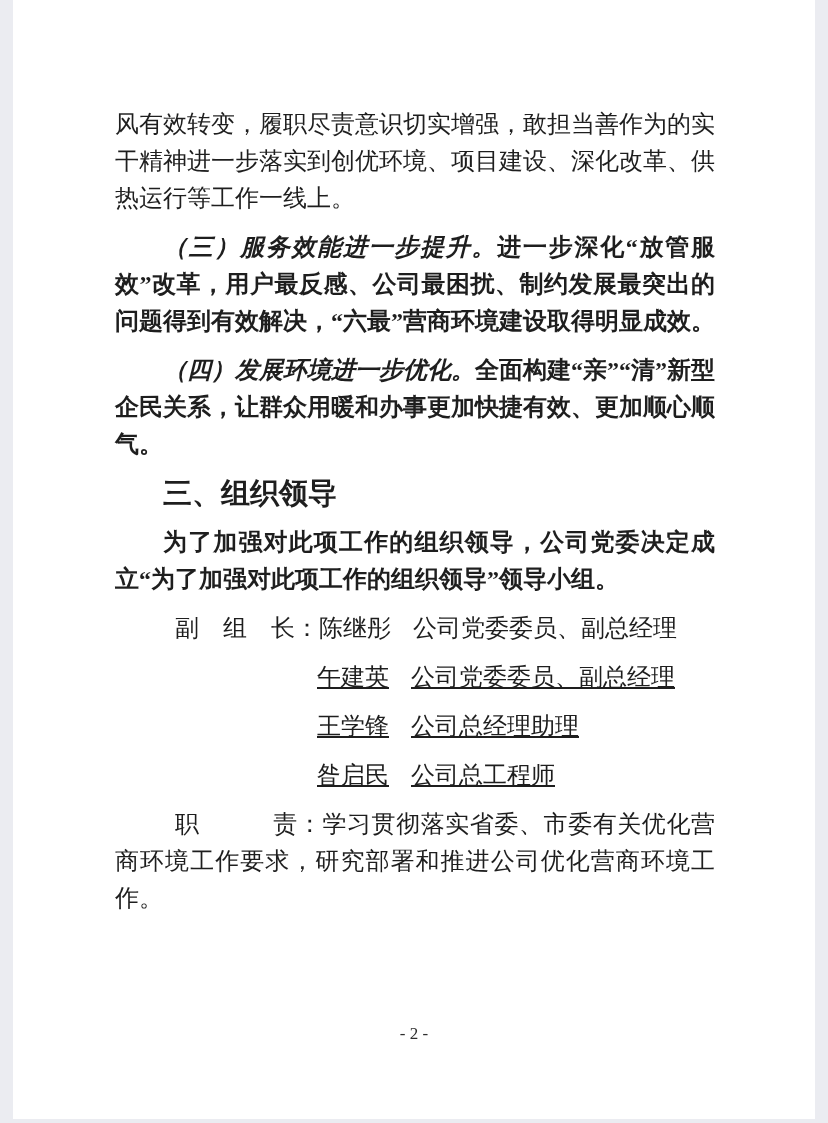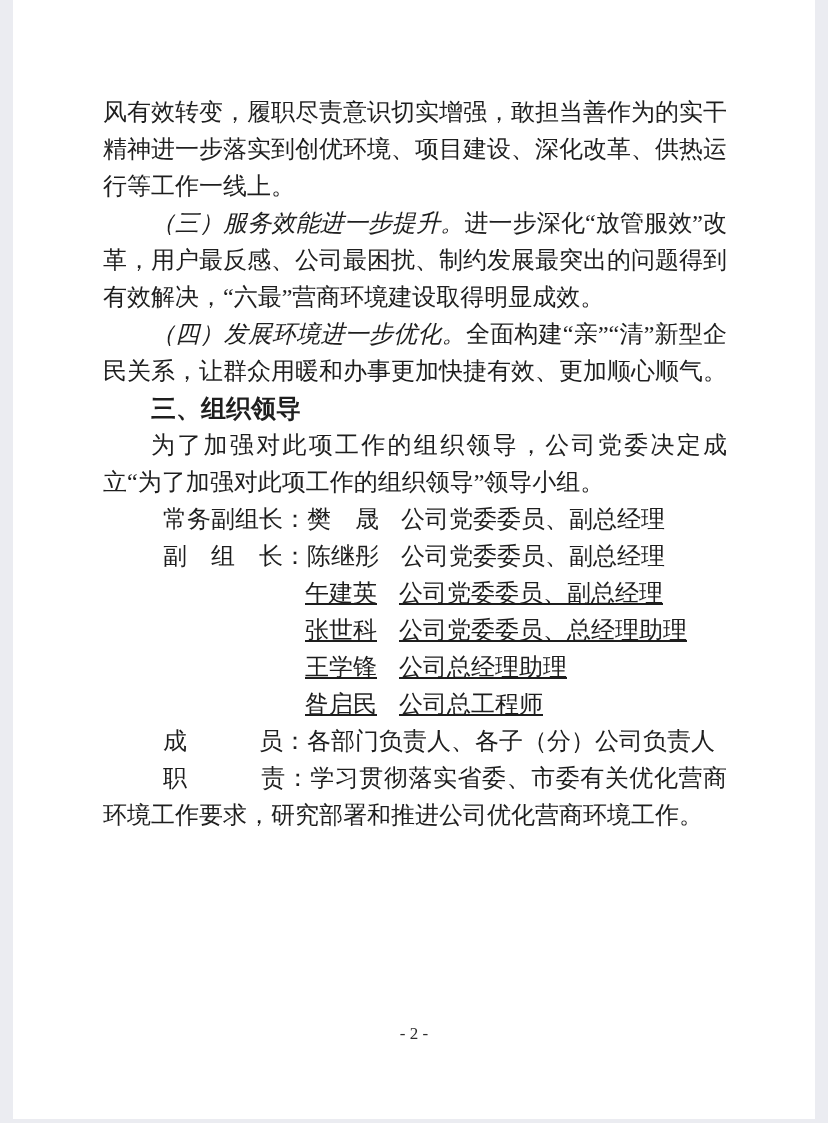--- a/index.html
+++ b/index.html
@@ -19,30 +19,30 @@
   .flow{
     position:absolute;
     left:90px;top:94px;
     width:624px;
     font-size:24px;
     line-height:37px;
     color:#1e1e1e;
     letter-spacing:0;
   }
   .flow p{
-    margin:0;
+    margin:12px;
     text-align:justify;
   }
   p.plain{text-indent:0;}
-  p.indent, p.lead{text-indent:48px;}
+  p.indent, p.lead{text-indent:48px;font-weight:bold;}
   p.heading{
     text-indent:48px;
     font-family:"Liberation Sans","DejaVu Sans",sans-serif;
     font-weight:700;
-    font-size:25px;
+    font-size:29px;
   }
   p.role, p.rolewrap{text-indent:60px;}
   p.namerow{text-indent:202px;text-decoration:underline;}
   .lead-text{font-style:italic;}
   .role-name{margin-right:22px;}
   .footer{
     position:absolute;
     left:0;top:1024px;
     width:100%;
     text-align:center;
@@ -54,23 +54,20 @@
 </head>
 <body>
 
 <div class="page">
   <div class="flow">
       <p class="plain"><span>风有效转变，履职尽责意识切实增强，敢担当善作为的实干精神进一步落实到创优环境、项目建设、深化改革、供热运行等工作一线上。</span></p>
       <p class="lead"><span class="lead-text">（三）服务效能进一步提升。</span><span>进一步深化“放管服效”改革，用户最反感、公司最困扰、制约发展最突出的问题得到有效解决，“六最”营商环境建设取得明显成效。</span></p>
       <p class="lead"><span class="lead-text">（四）发展环境进一步优化。</span><span>全面构建“亲”“清”新型企民关系，让群众用暖和办事更加快捷有效、更加顺心顺气。</span></p>
       <p class="heading"><span>三、组织领导</span></p>
       <p class="indent"><span>为了加强对此项工作的组织领导，公司党委决定成立“为了加强对此项工作的组织领导”领导小组。</span></p>
-      <p class="role"><span class="role-label">常务副组长：</span><span class="role-name">樊　晟</span><span class="role-desc">公司党委委员、副总经理</span></p>
       <p class="role"><span class="role-label">副　组　长：</span><span class="role-name">陈继彤</span><span class="role-desc">公司党委委员、副总经理</span></p>
       <p class="namerow"><span class="role-name">午建英</span><span class="role-desc">公司党委委员、副总经理</span></p>
-      <p class="namerow"><span class="role-name">张世科</span><span class="role-desc">公司党委委员、总经理助理</span></p>
       <p class="namerow"><span class="role-name">王学锋</span><span class="role-desc">公司总经理助理</span></p>
       <p class="namerow"><span class="role-name">昝启民</span><span class="role-desc">公司总工程师</span></p>
-      <p class="rolewrap"><span class="role-label">成　　　员：</span><span>各部门负责人、各子（分）公司负责人</span></p>
       <p class="rolewrap"><span class="role-label">职　　　责：</span><span>学习贯彻落实省委、市委有关优化营商环境工作要求，研究部署和推进公司优化营商环境工作。</span></p>
     </div>
   <div class="footer">- 2 -</div>
 </div>
 
 </body></html>

